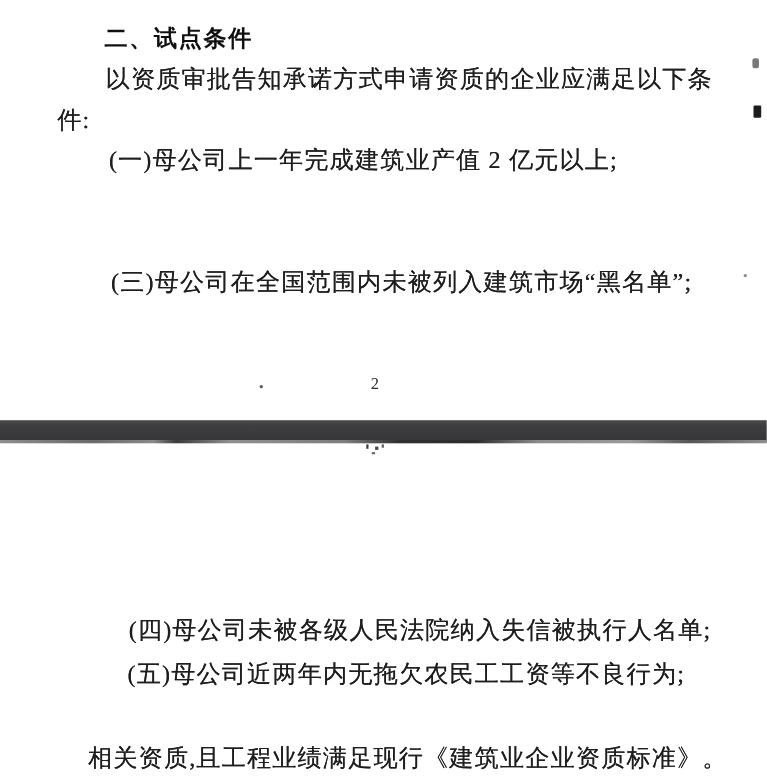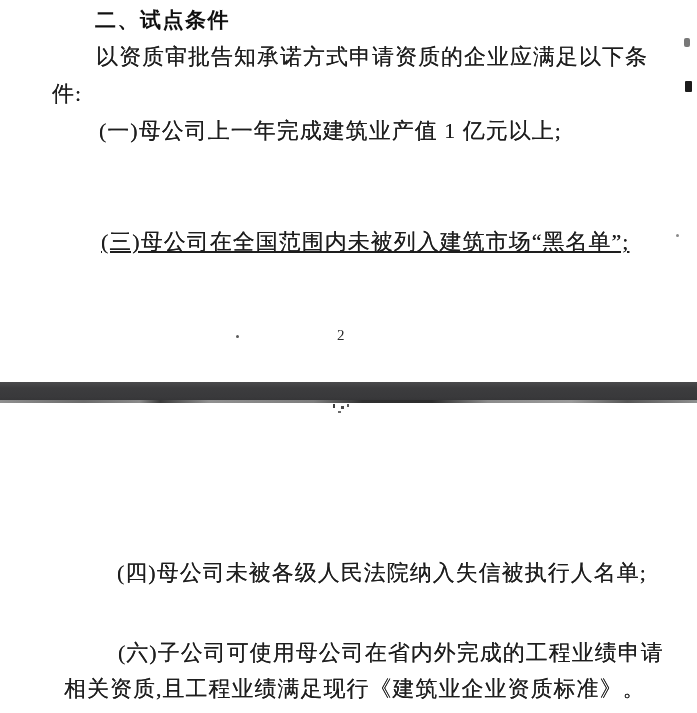--- a/index.html
+++ b/index.html
@@ -66,33 +66,33 @@
   }
   .artifact {
     position: absolute;
     background: #555555;
   }
   .speck { border-radius: 50%; }
 </style>
 </head>
 <body>
 
-<div class="page" style="top:0; height:334px;">
+<div class="page" style="top:15px; height:334px;">
 
   <div class="heading" style="left:95px; top:10px;">二、试点条件</div>
 
   <div class="line" style="left:96px; top:46px;">以资质审批告知承诺方式申请资质的企业应满足以下条</div>
 
   <div class="line" style="left:52px; top:83px;">件:</div>
 
-  <div class="line" style="left:99px; top:120px;">(一)母公司上一年完成建筑业产值 1 亿元以上;</div>
+  <div class="line" style="left:99px; top:120px;">(一)母公司上一年完成建筑业产值 2 亿元以上;</div>
 
 
 
-  <div class="line" style="left:101px; top:231px;text-decoration:underline;">(三)母公司在全国范围内未被列入建筑市场“黑名单”;</div>
+  <div class="line" style="left:101px; top:231px;">(三)母公司在全国范围内未被列入建筑市场“黑名单”;</div>
 
   <div class="page-number" style="left:337px; top:327px;">2</div>
 
   <div class="artifact speck" style="left:236px; top:335px; width:3px; height:3px; background:#5a5a5a;"></div>
   <div class="artifact speck" style="left:676px; top:234px; width:3px; height:3px; background:#8a8a8a;"></div>
   <div class="artifact" style="left:684px; top:38px; width:6px; height:9px; background:#787878; border-radius:2px;"></div>
   <div class="artifact" style="left:685px; top:81px; width:7px; height:11px; background:#1c1c1c; border-radius:1px;"></div>
 </div>
 
 <div class="separator-band"></div>
@@ -100,17 +100,17 @@
 
 <div class="artifact" style="left:333px; top:404px; width:2px; height:4px; background:#3d3d3d;"></div>
 <div class="artifact" style="left:341px; top:406px; width:3px; height:3px; background:#4a4a4a;"></div>
 <div class="artifact" style="left:347px; top:404px; width:2px; height:3px; background:#5a5a5a;"></div>
 <div class="artifact" style="left:338px; top:411px; width:3px; height:2px; background:#6a6a6a;"></div>
 
 <div class="page" style="top:403px; height:264px;">
 
   <div class="line" style="left:117px; top:159px;">(四)母公司未被各级人民法院纳入失信被执行人名单;</div>
 
+  <div class="line" style="left:116px; top:199px;">(五)母公司近两年内无拖欠农民工工资等不良行为;</div>
 
-  <div class="line" style="left:118px; top:239px;">(六)子公司可使用母公司在省内外完成的工程业绩申请</div>
 
-  <div class="line" style="left:64px; top:275px;">相关资质,且工程业绩满足现行《建筑业企业资质标准》。</div>
+  <div class="line" style="left:80px; top:275px;">相关资质,且工程业绩满足现行《建筑业企业资质标准》。</div>
 </div>
 
 </body></html>

